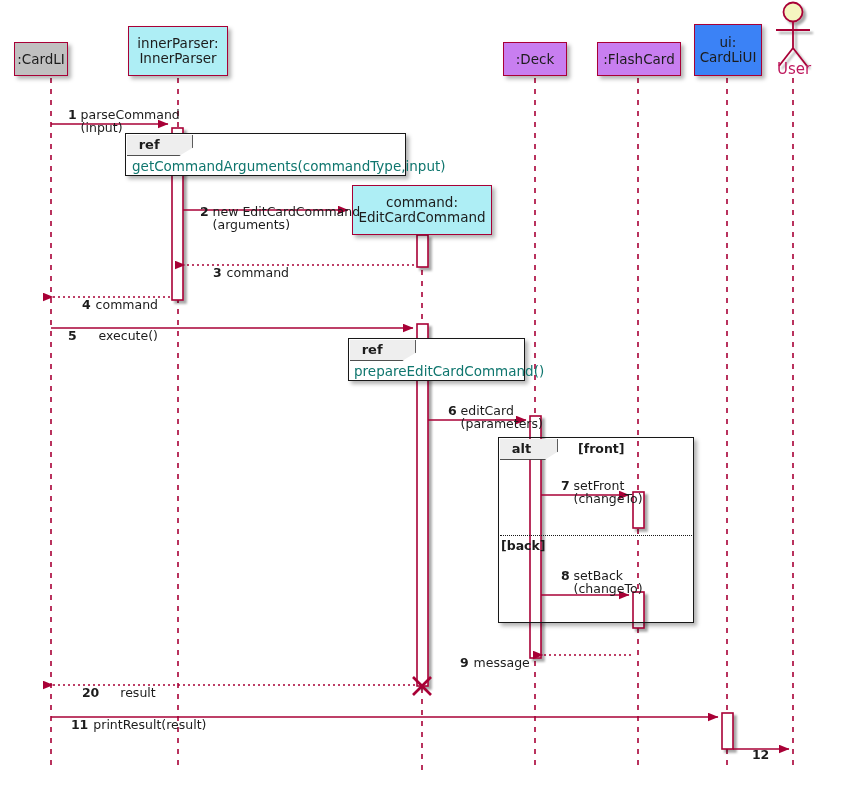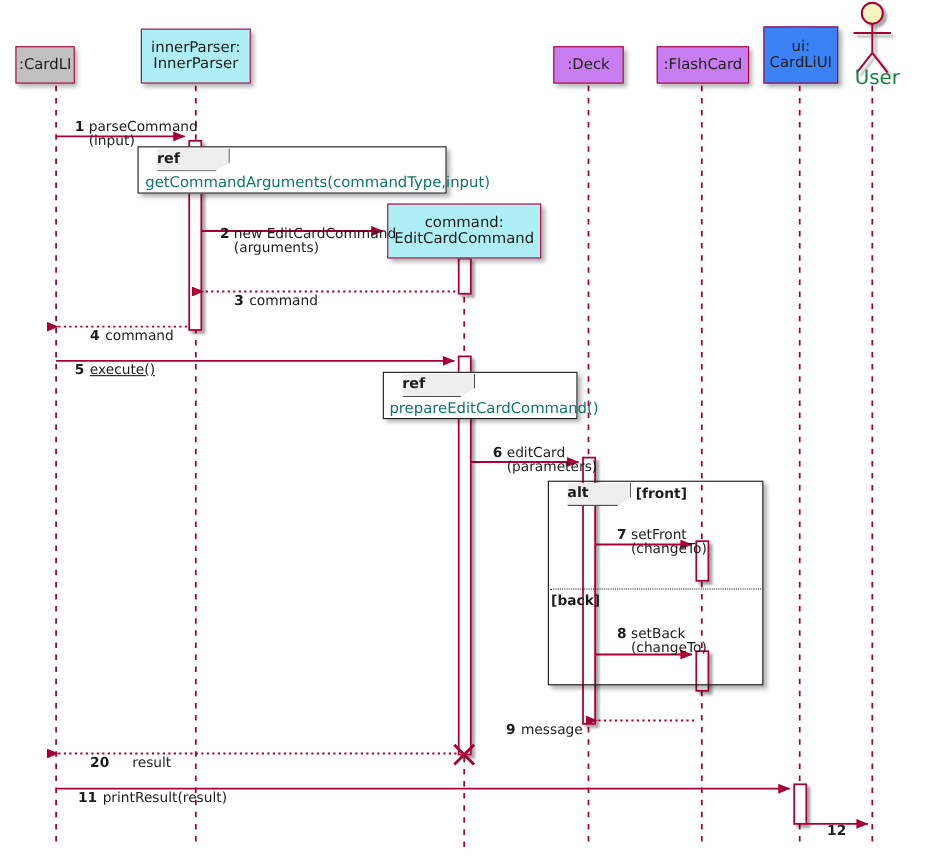--- a/index.html
+++ b/index.html
@@ -20,25 +20,25 @@
   }
   .frame{
     position:absolute;box-sizing:border-box;border:1.7px solid #181818;
     background:transparent;box-shadow:3px 3px 4px rgba(0,0,0,0.30);
   }
   .frame-body{background:#ffffff;}
   .tagbox{
     position:absolute;box-sizing:border-box;background:#EEEEEE;
     border-right:1.7px solid #181818;border-bottom:1.7px solid #181818;
     font-weight:bold;font-size:13px;color:#1c1c1c;
-    display:flex;align-items:center;margin-left:16px;
+    display:flex;align-items:center;padding-left:12px;
   }
   .reftext{position:absolute;font-size:13.5px;color:#0f766e;white-space:nowrap;}
   .guard{position:absolute;font-weight:bold;font-size:12.5px;color:#1c1c1c;white-space:nowrap;}
-  .actor-label{position:absolute;font-size:18px;color:#15803d;white-space:nowrap;}
+  .actor-label{position:absolute;font-size:15px;color:#be185d;white-space:nowrap;}
 </style>
 </head>
 <body>
 
 <div id="canvas">
 
   <svg id="gfx" width="854" height="786">
     <defs>
       <marker id="ah" markerWidth="11" markerHeight="9" refX="10.5" refY="4.5" orient="auto" markerUnits="userSpaceOnUse">
         <path d="M0,0 L11,4.5 L0,9 Z" fill="#A80036"></path>
@@ -164,21 +164,21 @@
 
   <div class="lbl" style="left:197px;top:253px;">
     <span class="num">3</span><span style="margin-left:5px;">command</span>
   </div>
 
   <div class="lbl" style="left:66px;top:285px;">
     <span class="num">4</span><span style="margin-left:5px;">command</span>
   </div>
 
   <div class="lbl" style="left:52px;top:316px;">
-    <span class="num">5</span><span style="margin-left:5px;text-decoration:underline;">execute()</span>
+    <span class="num">5</span><span style="margin-left:22px;">execute()</span>
   </div>
 
   <div class="lbl" style="left:432px;top:391px;">
     <span class="num">6</span><span style="white-space:pre-line;vertical-align:top;display:inline-block;margin-left:4px;">editCard
 (parameters)</span>
   </div>
 
   <div class="lbl" style="left:545px;top:466px;">
     <span class="num">7</span><span style="white-space:pre-line;vertical-align:top;display:inline-block;margin-left:4px;">setFront
 (changeTo)</span>

